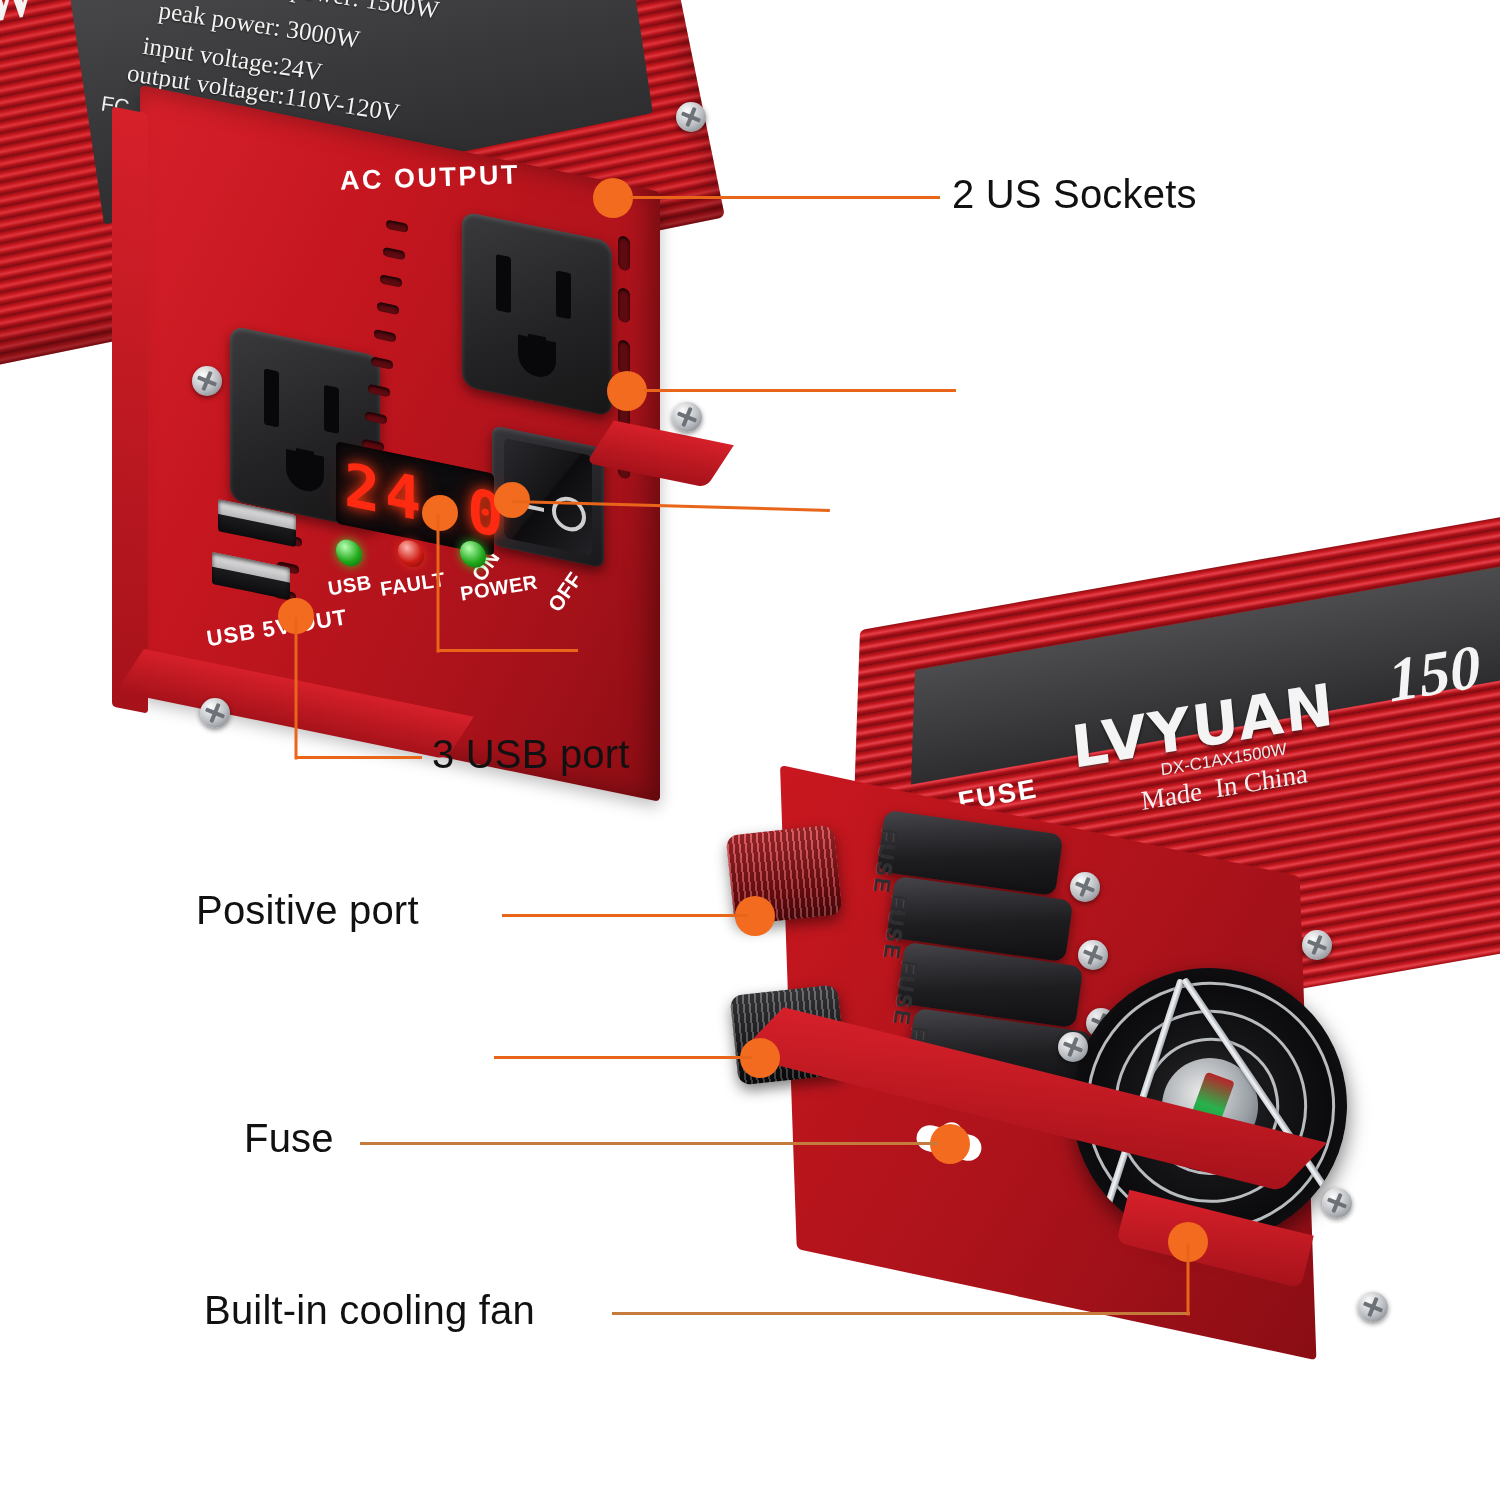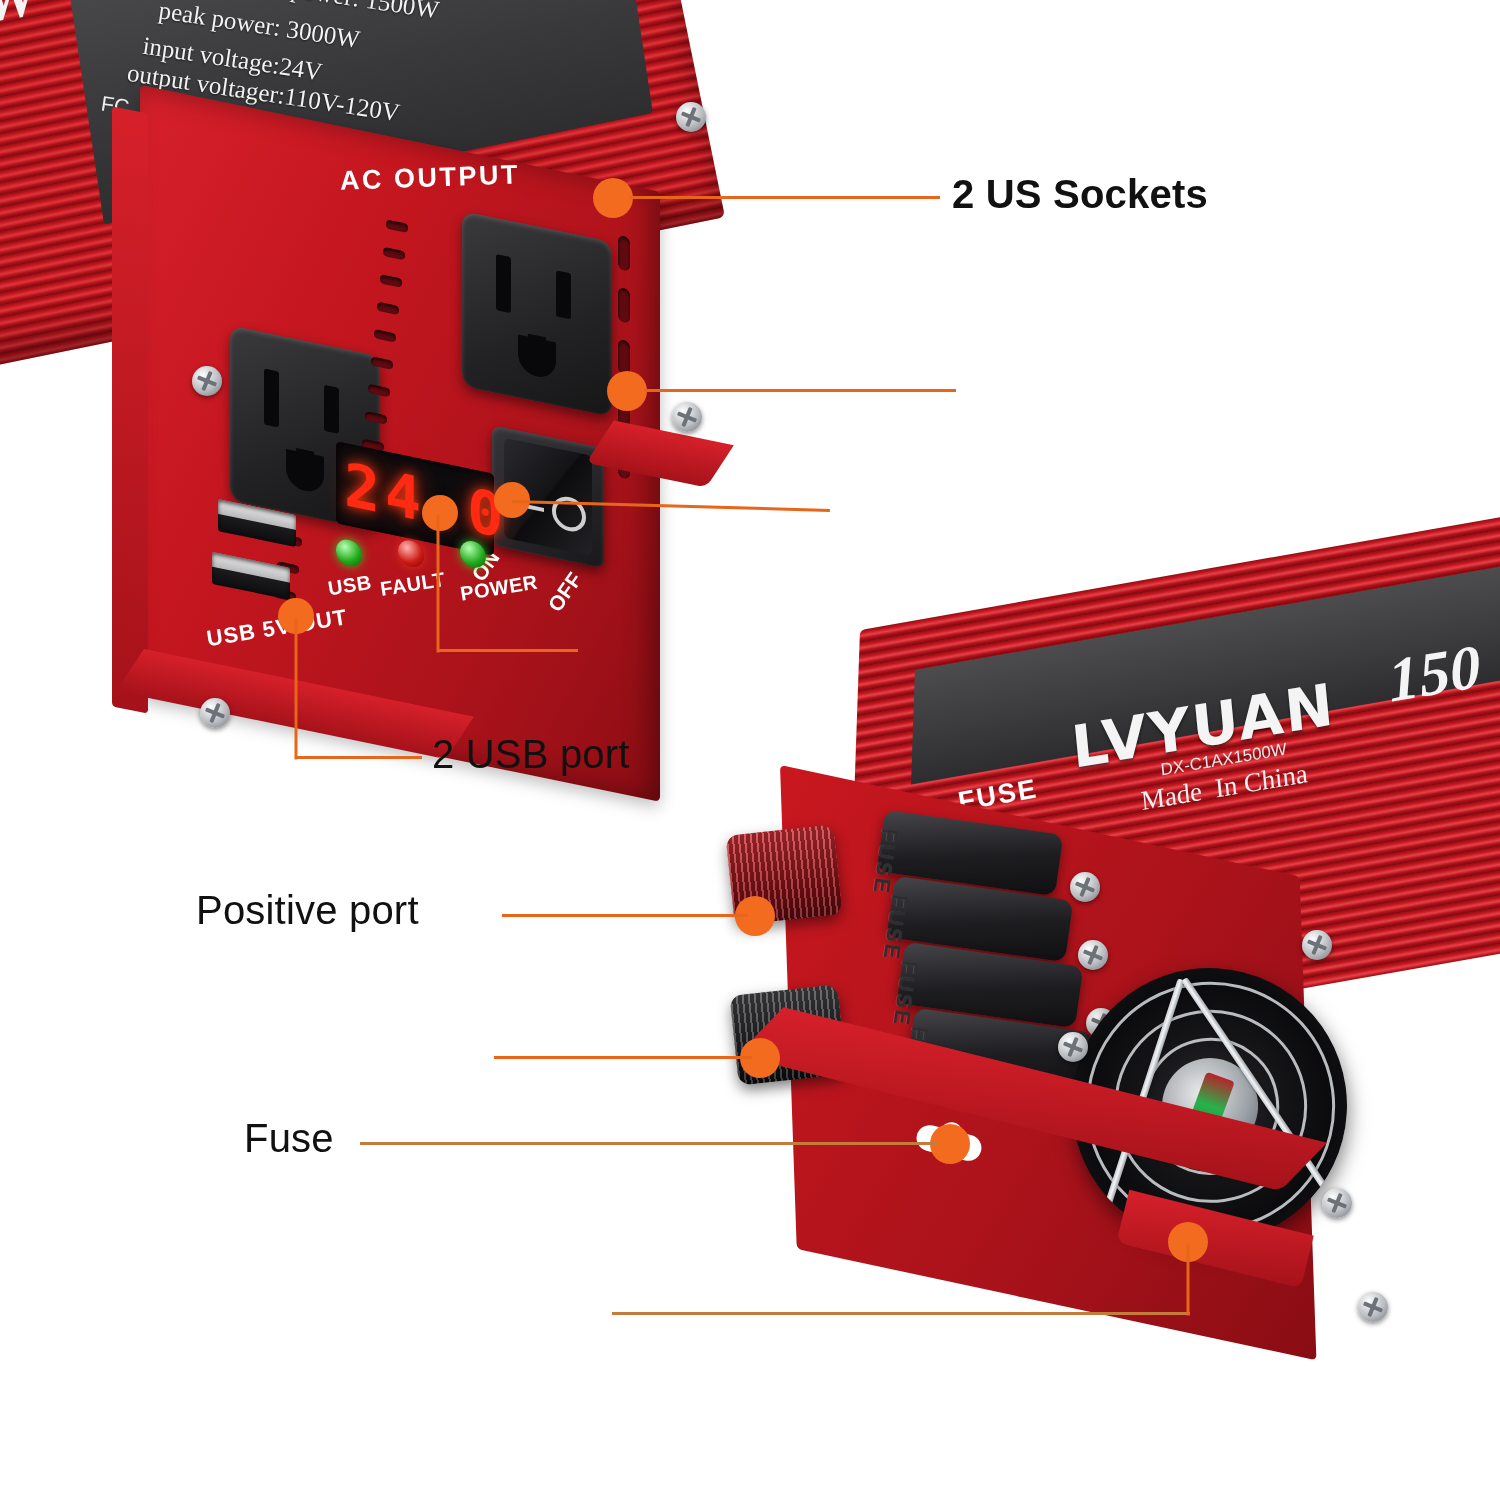--- a/index.html
+++ b/index.html
@@ -300,45 +300,46 @@
 
     <div class="brkR" style="left:12px;top:470px;width:560px;height:58px;
          transform:rotate(14deg) skewX(-30deg);border-radius:0 0 8px 8px;"></div>
     <div class="keyhole" style="left:176px;top:530px;transform:rotate(14deg);"></div>
     <div class="brkR" style="left:380px;top:612px;width:190px;height:54px;
          transform:rotate(14deg);border-radius:0 0 10px 10px;"></div>
   </div>
 
   <div class="dot" style="left:593px;top:178px;"></div>
   <div class="lead orange" style="left:630px;top:196px;width:310px;"></div>
-  <div class="callout-label" style="left:952px;top:172px;font-weight:bold;">2 US Sockets</div>
+  <div class="callout-label" style="left:952px;top:172px;">2 US Sockets</div>
 
   <div class="dot" style="left:607px;top:371px;"></div>
   <div class="lead orange" style="left:644px;top:389px;width:312px;"></div>
 
   <div class="dot sm" style="left:494px;top:482px;"></div>
   <div class="lead orange" style="left:512px;top:500px;width:318px;transform:rotate(1.6deg);"></div>
 
   <div class="dot sm" style="left:422px;top:495px;"></div>
   <div class="lead orange" style="left:438px;top:513px;width:138px;transform:rotate(90deg);transform-origin:0 50%;"></div>
   <div class="lead orange" style="left:438px;top:649px;width:140px;"></div>
 
   <div class="dot sm" style="left:278px;top:598px;"></div>
   <div class="lead orange" style="left:296px;top:616px;width:142px;transform:rotate(90deg);transform-origin:0 50%;"></div>
   <div class="lead orange" style="left:296px;top:756px;width:126px;"></div>
-  <div class="callout-label" style="left:432px;top:732px;">2 USB port</div>
+  <div class="callout-label" style="left:432px;top:732px;">3 USB port</div>
 
   <div class="dot" style="left:735px;top:896px;"></div>
   <div class="lead orange" style="left:502px;top:914px;width:246px;"></div>
   <div class="callout-label" style="left:196px;top:888px;">Positive port</div>
 
   <div class="dot" style="left:740px;top:1038px;"></div>
   <div class="lead orange" style="left:494px;top:1056px;width:258px;"></div>
 
   <div class="dot" style="left:930px;top:1124px;"></div>
   <div class="lead" style="left:360px;top:1142px;width:578px;"></div>
   <div class="callout-label" style="left:244px;top:1116px;">Fuse</div>
 
   <div class="dot" style="left:1168px;top:1222px;"></div>
   <div class="lead" style="left:612px;top:1312px;width:578px;"></div>
   <div class="lead orange" style="left:1188px;top:1242px;width:72px;transform:rotate(90deg);transform-origin:0 50%;"></div>
+  <div class="callout-label" style="left:204px;top:1288px;">Built-in cooling fan</div>
 
 </div>
 
 </body></html>

